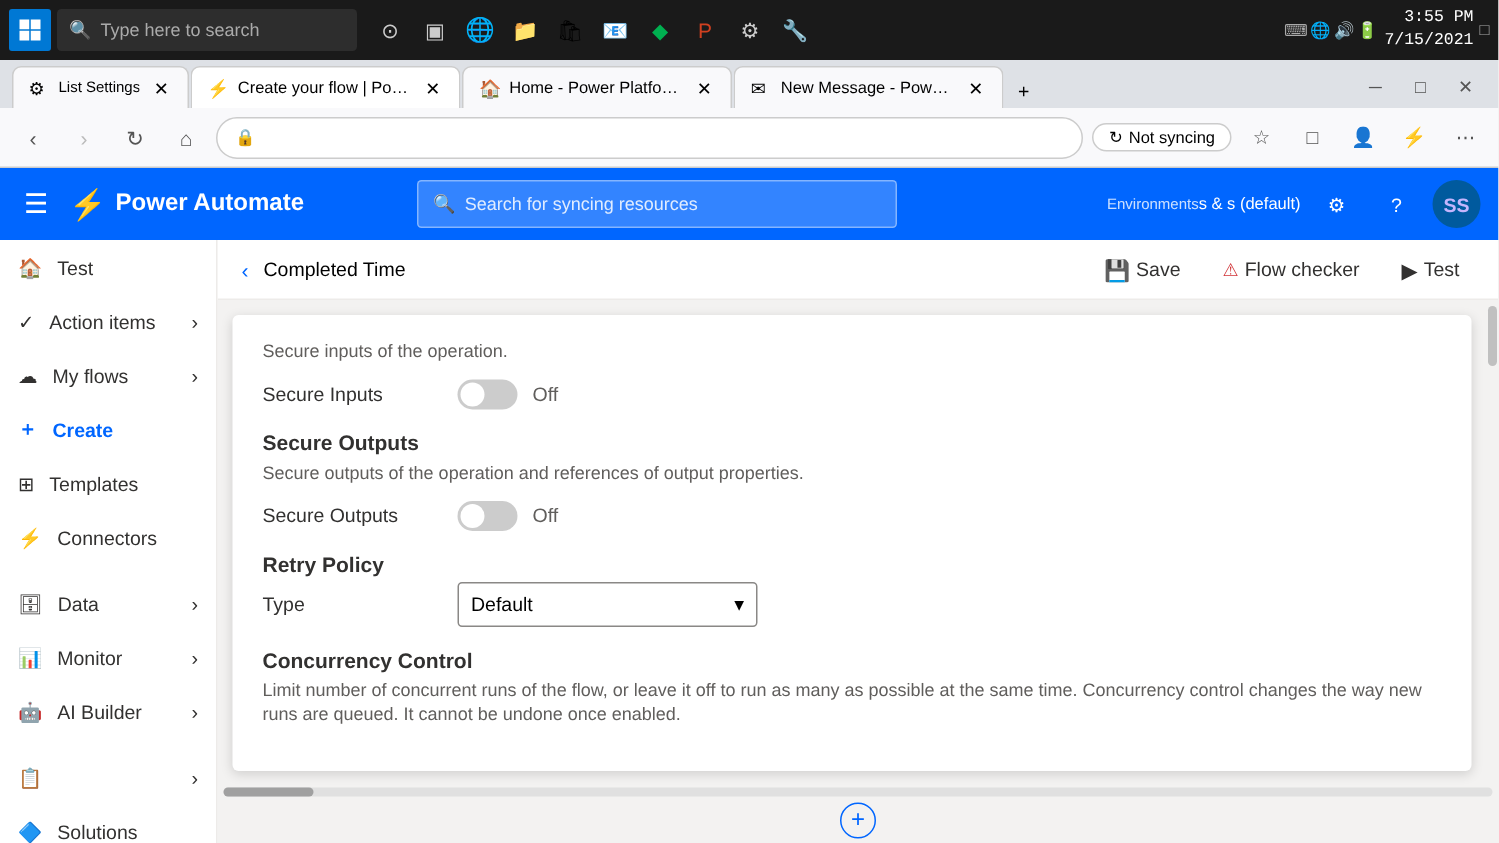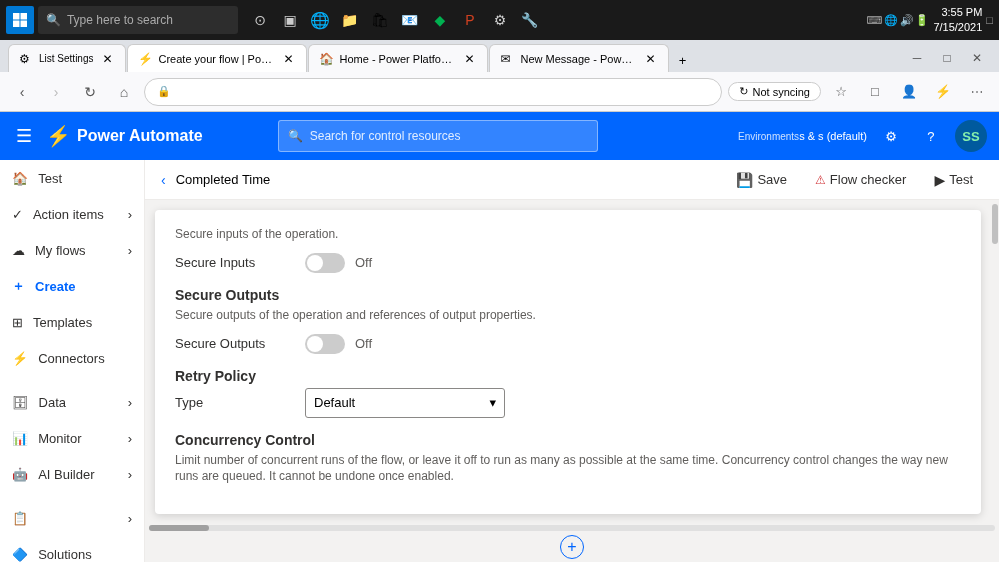--- a/index.html
+++ b/index.html
@@ -6,21 +6,21 @@
     body { font-family: 'Segoe UI', sans-serif; font-size: 13px; background: #f3f2f1; overflow: hidden; width: 999px; height: 562px; }
 
     
     .taskbar { height: 40px; background: #1a1a1a; display: flex; align-items: center; padding: 0 6px; gap: 4px; position: relative; }
     .taskbar-start { width: 28px; height: 28px; background: #0078d4; display: flex; align-items: center; justify-content: center; border-radius: 2px; cursor: pointer; }
     .taskbar-start svg { fill: white; width: 16px; height: 16px; }
     .taskbar-search { flex: 0 0 200px; height: 28px; background: #2d2d2d; border-radius: 3px; display: flex; align-items: center; padding: 0 8px; color: #aaa; font-size: 12px; cursor: pointer; gap: 6px; }
     .taskbar-icons { display: flex; gap: 2px; margin-left: 4px; }
     .taskbar-icon { width: 28px; height: 28px; display: flex; align-items: center; justify-content: center; border-radius: 3px; cursor: pointer; }
     .taskbar-right { margin-left: auto; display: flex; align-items: center; gap: 4px; color: #fff; font-size: 11px; }
-    .taskbar-clock { text-align: right; line-height: 1.4; }
+    .taskbar-clock { text-align: right; line-height: 1.4; font-family: Liberation Mono, monospace; }
     .taskbar-sys-icons { display: flex; align-items: center; gap: 2px; }
 
     
     .browser { height: 522px; display: flex; flex-direction: column; }
     .browser-tabs { height: 32px; background: #dee1e6; display: flex; align-items: flex-end; padding: 0 8px; gap: 1px; }
     .tab { height: 28px; background: #f9f9fb; border-radius: 6px 6px 0 0; padding: 0 10px; display: flex; align-items: center; font-size: 12px; gap: 6px; cursor: pointer; max-width: 180px; white-space: nowrap; overflow: hidden; text-overflow: ellipsis; border: 1px solid #ccc; border-bottom: none; }
     .tab.active { background: white; z-index: 1; }
     .tab-favicon { width: 14px; height: 14px; flex-shrink: 0; }
     .tab-close { width: 16px; height: 16px; display: flex; align-items: center; justify-content: center; border-radius: 50%; cursor: pointer; margin-left: auto; flex-shrink: 0; }
     .new-tab-btn { width: 24px; height: 24px; display: flex; align-items: center; justify-content: center; cursor: pointer; border-radius: 50%; }
@@ -31,21 +31,21 @@
     .browser-right-icon { width: 28px; height: 28px; display: flex; align-items: center; justify-content: center; cursor: pointer; border-radius: 50%; color: #555; }
     .syncing-btn { background: white; border: 1px solid #ccc; border-radius: 14px; padding: 2px 10px; font-size: 11px; display: flex; align-items: center; gap: 4px; cursor: pointer; }
 
     
     .app { height: 450px; display: flex; flex-direction: column; }
     .app-header { height: 48px; background: #0066ff; display: flex; align-items: center; padding: 0 12px; gap: 10px; }
     .hamburger { color: white; font-size: 18px; cursor: pointer; padding: 4px; }
     .app-search { flex: 0 0 320px; height: 32px; background: rgba(255,255,255,0.2); border: 1px solid rgba(255,255,255,0.4); border-radius: 3px; display: flex; align-items: center; padding: 0 10px; color: white; font-size: 13px; margin: 0 auto; gap: 6px; }
     .env-btn { display: flex; flex-direction: row; font-size: 11px; line-height: 1.3; align-items: flex-end; justify-content: flex-end; }
     .header-icon-btn { width: 32px; height: 32px; display: flex; align-items: center; justify-content: center; color: white; cursor: pointer; border-radius: 50%; }
-    .avatar { width: 32px; height: 32px; border-radius: 50%; background: #005a9e; display: flex; align-items: center; justify-content: center; color: #86efac; font-weight: bold; font-size: 13px; cursor: pointer; }
+    .avatar { width: 32px; height: 32px; border-radius: 50%; background: #005a9e; display: flex; align-items: center; justify-content: center; color: #c4b5fd; font-weight: bold; font-size: 13px; cursor: pointer; }
 
     .content-area { display: flex; flex: 1; overflow: hidden; }
 
     
     .sidebar { width: 145px; background: white; border-right: 1px solid #edebe9; display: flex; flex-direction: column; overflow-y: auto; }
     .sidebar-item { display: flex; align-items: center; padding: 8px 12px; cursor: pointer; gap: 10px; color: #323130; font-size: 13px; min-height: 36px; }
     .sidebar-item .chevron { margin-left: auto; }
     .sidebar-divider { height: 1px; background: #edebe9; margin: 4px 0; }
     .sidebar-item-create { color: #0066ff; font-weight: 600; }
 
@@ -193,21 +193,21 @@
   <div class="app">
 
     <div class="app-header">
       <span class="hamburger">☰</span>
       <div style="display:flex;align-items:center;gap:6px">
         <span style="color:white;font-size:20px">⚡</span>
         <span style="color:white;font-size:16px;font-weight:600">Power Automate</span>
       </div>
       <div class="app-search">
         <span style="font-size:12px">🔍</span>
-        <span style="font-size:12px;opacity:0.85">Search for control resources</span>
+        <span style="font-size:12px;opacity:0.85">Search for syncing resources</span>
       </div>
       <div style="margin-left:auto;display:flex;align-items:center;gap:8px">
         <div class="env-btn">
           <span style="color:rgba(255,255,255,0.8);font-size:10px">Environments</span>
           <span style="color:white;font-size:11px">s &amp; s (default)</span>
         </div>
         <div class="header-icon-btn">⚙</div>
         <div class="header-icon-btn">?</div>
         <div class="avatar">SS</div>
       </div>

